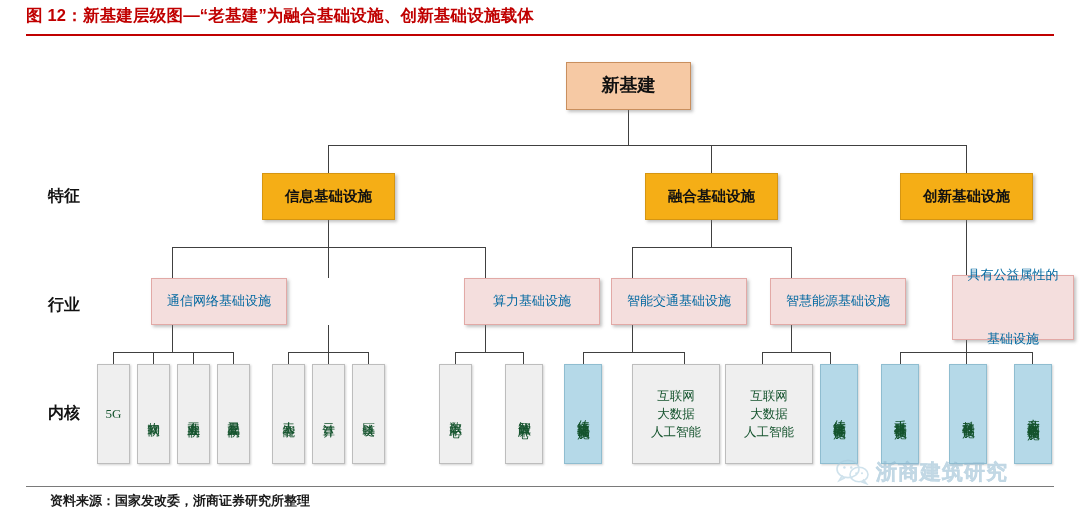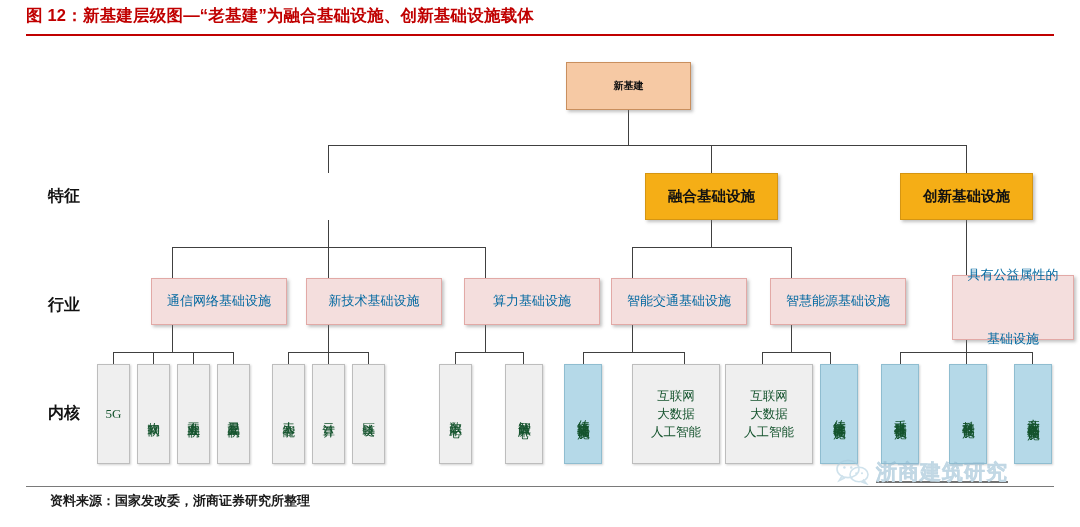--- a/index.html
+++ b/index.html
@@ -50,21 +50,21 @@
   .node{
     position:absolute;box-sizing:border-box;
     display:flex;align-items:center;justify-content:center;
     text-align:center;line-height:1.28;
     box-shadow:2px 2px 3px rgba(120,120,120,.45);
   }
   .node .lbl{display:block;}
 
   .n-root{
     background:#f6c9a4;border:1px solid #c98f5e;
-    font-size:10px;font-weight:bold;color:#111;
+    font-size:18px;font-weight:bold;color:#111;
     font-family:"Liberation Serif","DejaVu Serif",serif;
   }
   .n-l2{
     background:#f5ae16;border:1px solid #d59512;
     font-size:14.5px;font-weight:bold;color:#111;
     font-family:"Liberation Serif","DejaVu Serif",serif;
   }
   .n-l3{
     background:#f4dedd;border:1px solid #e2a9a6;
     font-size:13px;color:#0369a1;
@@ -94,21 +94,21 @@
 
   
   .ln{position:absolute;background:#404040;}
   .ln.v{width:1px;}
   .ln.h{height:1px;}
 
   
   .wm{
     position:absolute;left:836px;top:458px;
     display:flex;align-items:center;gap:6px;
-    opacity:.55;pointer-events:none;text-decoration:underline;
+    opacity:.55;pointer-events:none;
   }
   .wm-txt{
     font-family:"Liberation Sans","DejaVu Sans",sans-serif;
     font-size:21px;font-weight:bold;color:#9fc3d8;
     letter-spacing:1px;white-space:nowrap;
     -webkit-text-stroke:0.4px #8fb8cf;
   }
 </style>
 </head>
 <body>
@@ -175,32 +175,32 @@
   <div class="ln v" style="left:966px;top:340px;height:12px;"></div>
   <div class="ln h" style="left:900px;top:352px;width:132px;"></div>
   <div class="ln v" style="left:900px;top:352px;height:12px;"></div>
   <div class="ln v" style="left:966px;top:352px;height:12px;"></div>
   <div class="ln v" style="left:1032px;top:352px;height:12px;"></div>
 
   <div class="node n-root" style="left:566px;top:62px;width:125px;height:48px;">
     <span class="lbl">新基建</span>
   </div>
 
+  <div class="node n-l2" style="left:262px;top:173px;width:133px;height:47px;">
+    <span class="lbl">信息基础设施</span>
+  </div>
   <div class="node n-l2" style="left:645px;top:173px;width:133px;height:47px;">
     <span class="lbl">融合基础设施</span>
   </div>
   <div class="node n-l2" style="left:900px;top:173px;width:133px;height:47px;">
     <span class="lbl">创新基础设施</span>
   </div>
 
   <div class="node n-l3" style="left:104px;top:278px;width:136px;height:47px;">
     <span class="lbl">通信网络基础设施</span>
-  </div>
-  <div class="node n-l3" style="left:259px;top:278px;width:136px;height:47px;">
-    <span class="lbl">新技术基础设施</span>
   </div>
   <div class="node n-l3" style="left:417px;top:278px;width:136px;height:47px;">
     <span class="lbl">算力基础设施</span>
   </div>
   <div class="node n-l3" style="left:564px;top:278px;width:136px;height:47px;">
     <span class="lbl">智能交通基础设施</span>
   </div>
   <div class="node n-l3" style="left:723px;top:278px;width:136px;height:47px;">
     <span class="lbl">智慧能源基础设施</span>
   </div>

